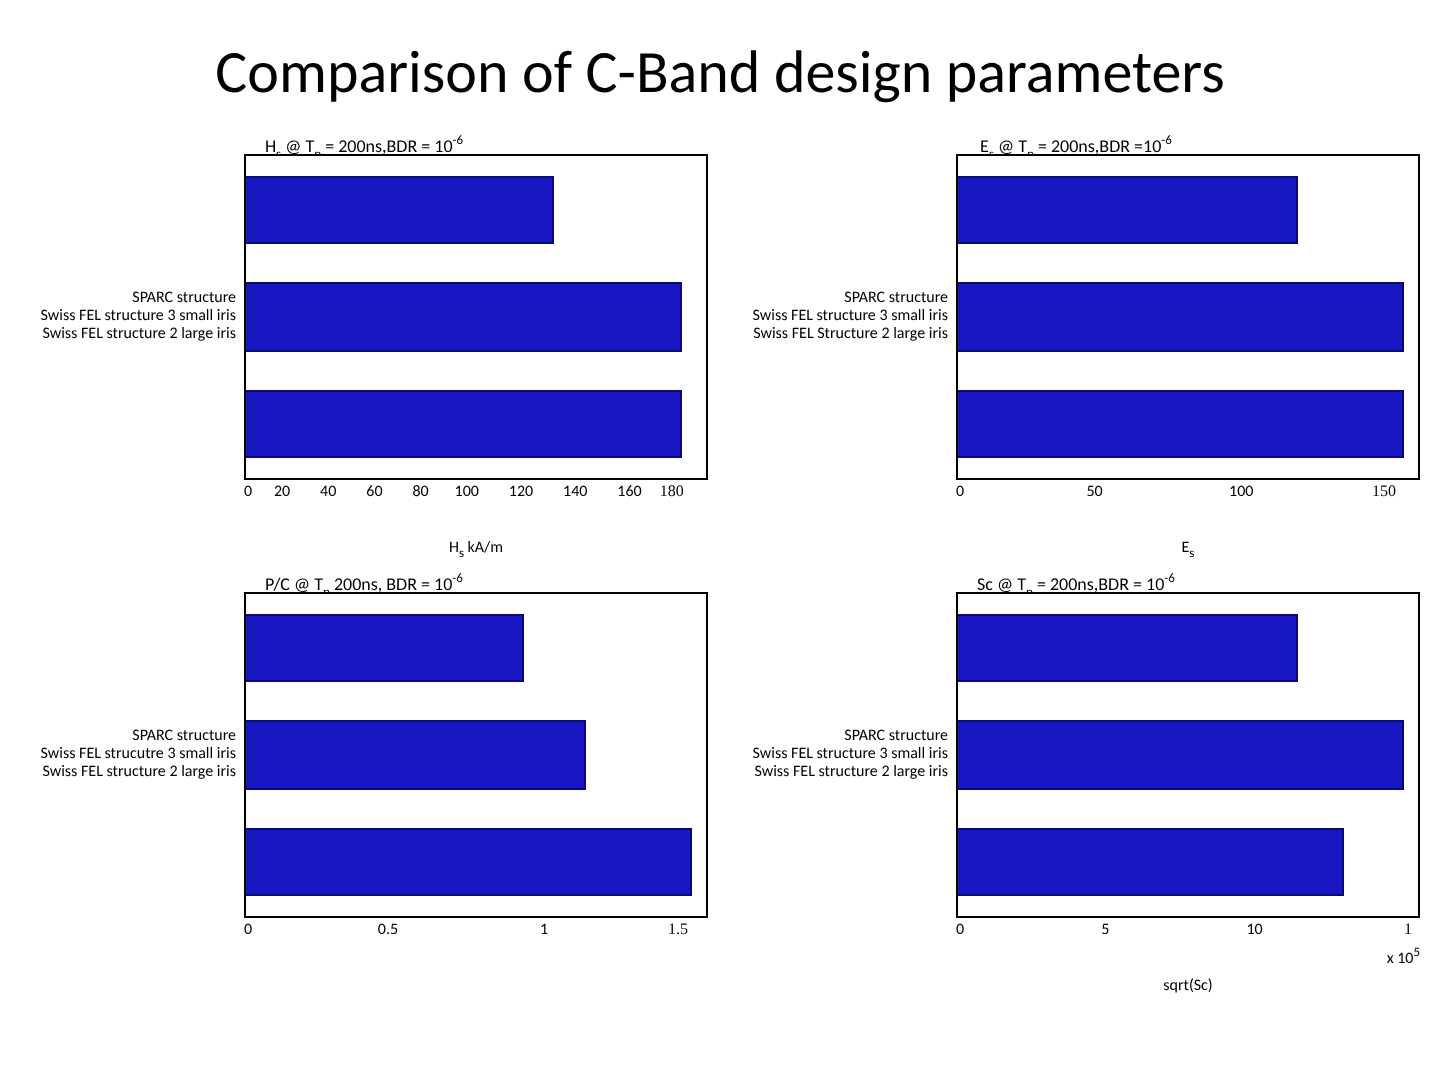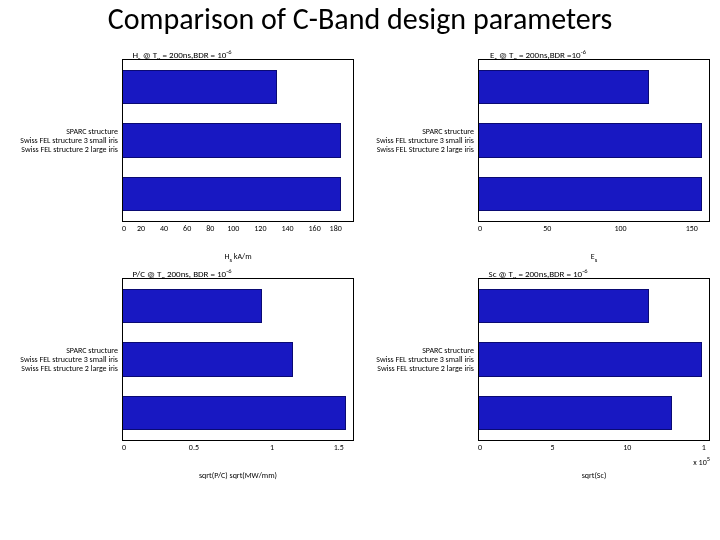--- a/index.html
+++ b/index.html
@@ -9,21 +9,21 @@
     height: 540px;
     background: #ffffff;
     font-family: Calibri, Arial, sans-serif;
     overflow: hidden;
   }
   .page {
     width: 720px;
     height: 540px;
     position: relative;
     box-sizing: border-box;
-    padding-top: 2px;
+    padding-top: 20px;
   }
   .title {
     text-align: center;
     font-size: 30px;
     line-height: 1.1;
     color: #000;
     margin: 0 auto 10px;
     width: 600px;
   }
   .grid {
@@ -105,21 +105,21 @@
     justify-content: space-between;
     font-size: 8px;
     color: #000;
     margin-top: 1px;
   }
   .xticks span {
     transform: translateX(-50%);
     position: relative;
   }
   .xticks span:first-child { transform: translateX(0); }
-  .xticks span:last-child { transform: translateX(-100%); }
+  .xticks span:last-child { transform: translateX(-100%); font-family: Liberation Serif, serif; }
   .xlabel {
     text-align: center;
     font-size: 8px;
     color: #000;
     margin-top: 18px;
     white-space: nowrap;
   }
   .sup {
     font-size: 6.5px;
     vertical-align: super;
@@ -231,21 +231,20 @@
       </div>
       <div class="axis-row">
         <div class="axis-spacer"></div>
         <div class="xaxis">
           <div class="xticks">
             <span>0</span>
             <span>0.5</span>
             <span>1</span>
             <span>1.5</span>
           </div>
-          <div class="xlabel">sqrt(P/C) sqrt(MW/mm)</div>
         </div>
       </div>
     </div>
 
     <div class="panel">
       <div class="chart-title">
         Sc @ T<sub style="font-size:6.5px">p</sub> = 200ns,BDR = 10<span class="sup">-6</span>
       </div>
       <div class="plot-row">
         <div class="ylabels">

